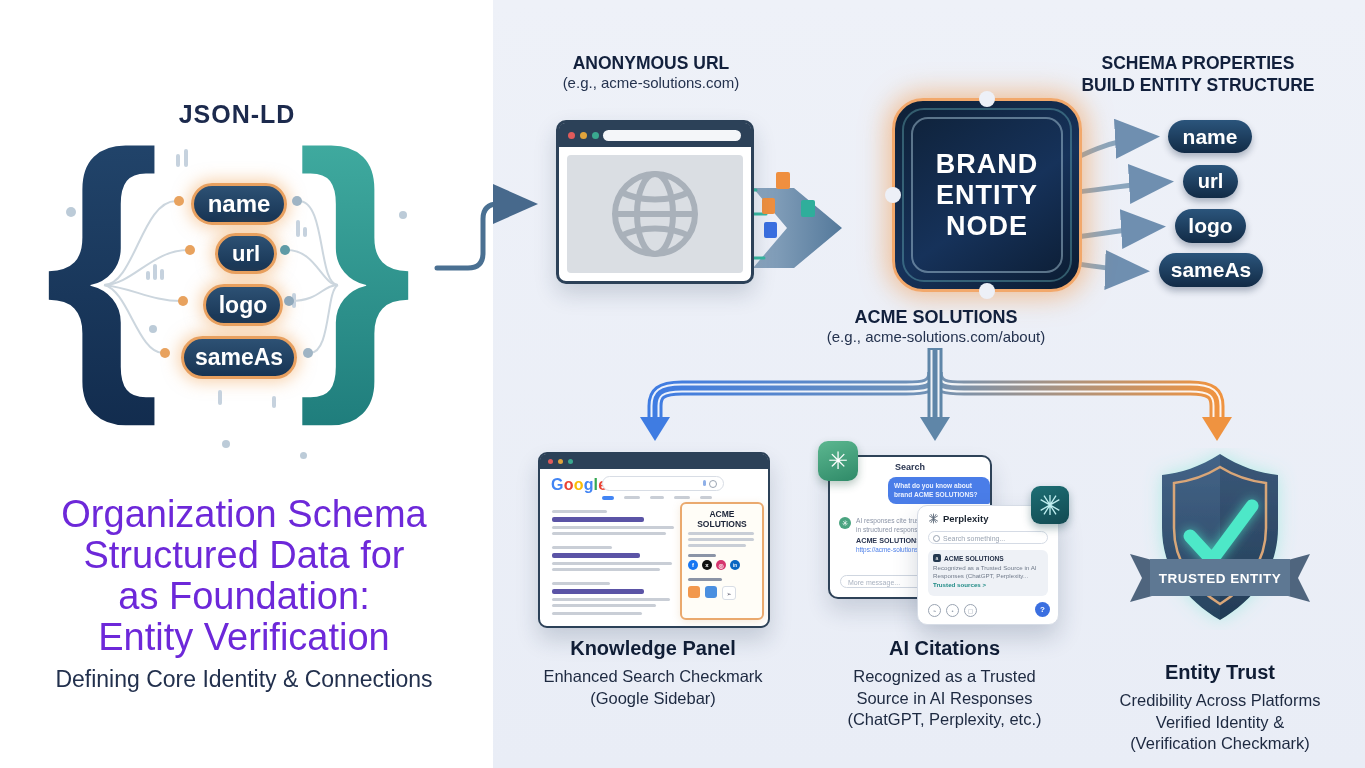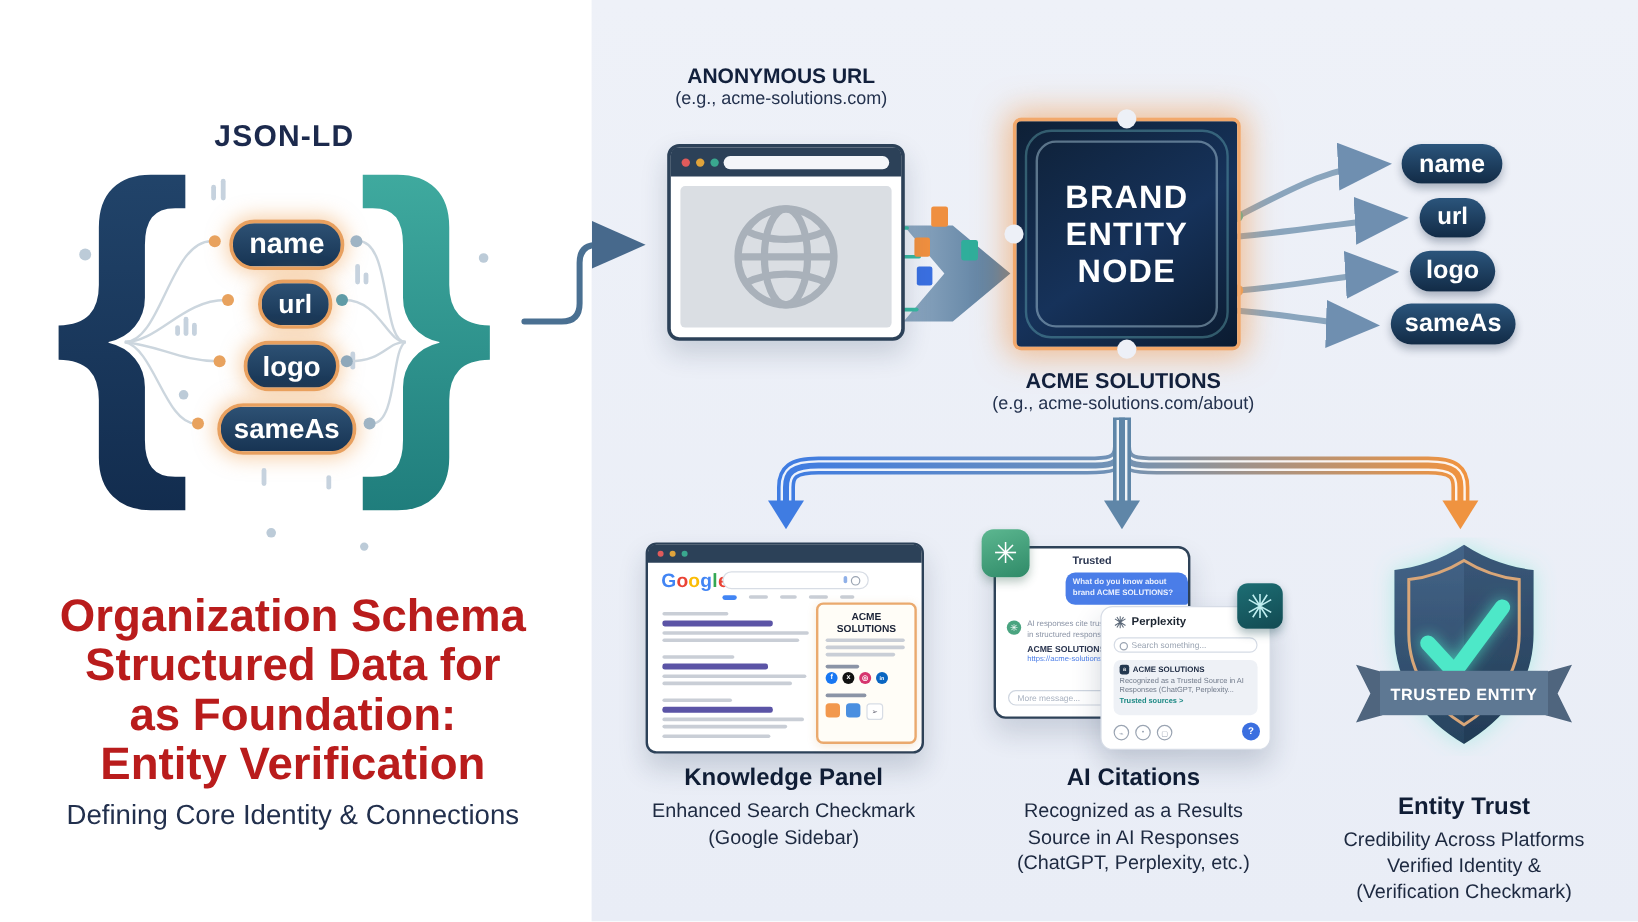--- a/index.html
+++ b/index.html
@@ -5,35 +5,35 @@
   html,body{margin:0;padding:0;}
   body{width:1365px;height:768px;overflow:hidden;font-family:"Liberation Sans",sans-serif;background:#ffffff;}
   .stage{position:relative;width:1365px;height:768px;background:#ffffff;}
   .right-bg{position:absolute;left:493px;top:0;width:872px;height:768px;background:linear-gradient(180deg,#eef1f8,#e9edf6);}
   .abs{position:absolute;}
   .ctr{text-align:center;}
   
   .jsonld-title{left:87px;top:100px;width:300px;font-size:25px;font-weight:bold;color:#1c2a4d;letter-spacing:1px;}
   .jpill{position:absolute;display:flex;align-items:center;justify-content:center;background:linear-gradient(180deg,#2d5174,#173453);border:3px solid #e8a05f;border-radius:999px;color:#fff;font-weight:bold;box-shadow:0 0 16px 3px rgba(242,166,90,.5);}
   .rpill{position:absolute;display:flex;align-items:center;justify-content:center;background:linear-gradient(180deg,#2b557c,#122b46);border-radius:999px;color:#fff;font-weight:bold;box-shadow:0 4px 7px rgba(10,30,60,.3);}
-  .main-title{left:30px;top:494px;width:428px;font-size:38px;line-height:41px;font-weight:bold;color:#b91c1c;}
+  .main-title{left:30px;top:494px;width:428px;font-size:38px;line-height:41px;font-weight:normal;color:#6d28d9;}
   .sub-title{left:30px;top:666px;width:428px;font-size:23px;color:#22304d;}
   .d-dot{position:absolute;border-radius:50%;background:#bccbd8;}
   .d-bar{position:absolute;width:4px;border-radius:2px;background:#c6d2de;}
   
   .h-bold{font-weight:bold;color:#12203c;font-size:17.5px;line-height:22px;}
   .h-sub{color:#24324e;font-size:15px;}
   
   .bwin{left:556px;top:120px;width:192px;height:158px;background:#fff;border:3px solid #2c4158;border-radius:10px;box-shadow:0 10px 22px rgba(30,50,80,.18);}
   .bwin-bar{position:absolute;left:0;top:0;right:0;height:24px;background:#2c4158;border-radius:6px 6px 0 0;}
   .wdot{position:absolute;top:9px;width:7px;height:7px;border-radius:50%;}
   .addr{position:absolute;left:44px;top:7px;right:10px;height:11px;background:#f4f6f9;border-radius:6px;}
   .bwin-body{position:absolute;left:8px;top:32px;right:8px;bottom:8px;background:#dadee3;border-radius:4px;display:flex;align-items:center;justify-content:center;}
   
-  .node{left:844px;top:98px;width:184px;height:188px;background:linear-gradient(145deg,#0e2036,#16325a 55%,#0b1b30);border:3px solid #f2a86b;border-radius:7px;box-shadow:0 0 26px 5px rgba(242,150,70,.55);}
+  .node{left:892px;top:98px;width:184px;height:188px;background:linear-gradient(145deg,#0e2036,#16325a 55%,#0b1b30);border:3px solid #f2a86b;border-radius:31px;box-shadow:0 0 26px 5px rgba(242,150,70,.55);}
   .node-in1{position:absolute;inset:7px;border:2px solid rgba(110,190,195,.38);border-radius:22px;}
   .node-in2{position:absolute;inset:16px;border:2px solid rgba(185,215,230,.45);border-radius:17px;}
   .node-text{position:absolute;inset:0;display:flex;flex-direction:column;align-items:center;justify-content:center;color:#fff;font-weight:bold;font-size:27px;line-height:31px;letter-spacing:1px;}
   .notch{position:absolute;width:16px;height:16px;border-radius:50%;background:#edf0f7;}
   
   .gwin{left:538px;top:452px;width:228px;height:172px;background:#fff;border:2px solid #2c4158;border-radius:9px;box-shadow:0 12px 22px rgba(30,50,80,.18);}
   .gbar{position:absolute;left:0;top:0;right:0;height:15px;background:#2c4158;border-radius:6px 6px 0 0;}
   .gdot{position:absolute;top:5px;width:5px;height:5px;border-radius:50%;}
   .glogo{position:absolute;left:11px;top:22px;font-size:16px;font-weight:bold;letter-spacing:.2px;}
   .gsearch{position:absolute;left:62px;top:22px;width:120px;height:13px;border:1px solid #d8dde5;border-radius:8px;background:#fff;}
@@ -209,20 +209,24 @@
     <div>Organization Schema</div>
     <div>Structured Data for</div>
     <div>as Foundation:</div>
     <div>Entity Verification</div>
   </div>
   <div class="abs sub-title ctr">Defining Core Identity &amp; Connections</div>
 
   <div class="abs h-bold ctr" style="left:520px;top:52px;width:262px;z-index:2;">ANONYMOUS URL</div>
   <div class="abs h-sub ctr" style="left:520px;top:74px;width:262px;z-index:2;">(e.g., acme-solutions.com)</div>
 
+  <div class="abs h-bold ctr" style="left:1058px;top:52px;width:280px;z-index:2;">
+    <div>SCHEMA PROPERTIES</div>
+    <div>BUILD ENTITY STRUCTURE</div>
+  </div>
 
   <div class="abs bwin" style="z-index:2;">
     <div class="bwin-bar">
       <span class="wdot" style="left:9px;background:#e05b5b;"></span>
       <span class="wdot" style="left:21px;background:#e0a33b;"></span>
       <span class="wdot" style="left:33px;background:#3aa88f;"></span>
       <span class="addr"></span>
     </div>
     <div class="bwin-body">
       <svg width="110" height="100" viewBox="0 0 110 100">
@@ -311,21 +315,21 @@
       <div class="sk" style="left:6px;top:74px;width:34px;height:2.5px;background:#8b94a6;"></div>
       <div style="position:absolute;left:6px;top:82px;display:flex;gap:5px;">
         <span class="appsq" style="background:#f2984d;"></span>
         <span class="appsq" style="background:#4a8fe0;"></span>
         <span class="appsq" style="background:#fff;border:1px solid #d8dde5;color:#556;font-size:6px;display:flex;align-items:center;justify-content:center;">➢</span>
       </div>
     </div>
   </div>
 
   <div class="abs cgpt" style="z-index:4;">
-    <div class="cg-head">Trusted</div>
+    <div class="cg-head">Search</div>
     <div class="bubble">What do you know about brand ACME SOLUTIONS?</div>
     <span style="position:absolute;left:9px;top:60px;width:12px;height:12px;border-radius:50%;background:#4aa480;color:#fff;font-size:8px;display:flex;align-items:center;justify-content:center;">✳</span>
     <div class="cg-msg">
       <span>AI responses cite trusted brand sources in structured responses.</span>
       <div class="cg-brand">ACME SOLUTIONS</div>
       <div class="cg-link">https://acme-solutions.com/about</div>
     </div>
     <div class="cg-input">More message...</div>
   </div>
   <div class="abs ai-logo">✳</div>
@@ -396,21 +400,21 @@
   <div class="abs ctr" style="left:538px;top:637px;width:230px;z-index:2;">
     <div class="cap-h">Knowledge Panel</div>
     <div class="cap-l" style="margin-top:6px;">
       <div>Enhanced Search Checkmark</div>
         <div>(Google Sidebar)</div>
     </div>
   </div>
   <div class="abs ctr" style="left:822px;top:637px;width:245px;z-index:2;">
     <div class="cap-h">AI Citations</div>
     <div class="cap-l" style="margin-top:6px;">
-      <div>Recognized as a Results</div>
+      <div>Recognized as a Trusted</div>
         <div>Source in AI Responses</div>
         <div>(ChatGPT, Perplexity, etc.)</div>
     </div>
   </div>
   <div class="abs ctr" style="left:1090px;top:661px;width:260px;z-index:2;">
     <div class="cap-h">Entity Trust</div>
     <div class="cap-l" style="margin-top:6px;">
       <div>Credibility Across Platforms</div>
         <div>Verified Identity &amp;</div>
         <div>(Verification Checkmark)</div>

